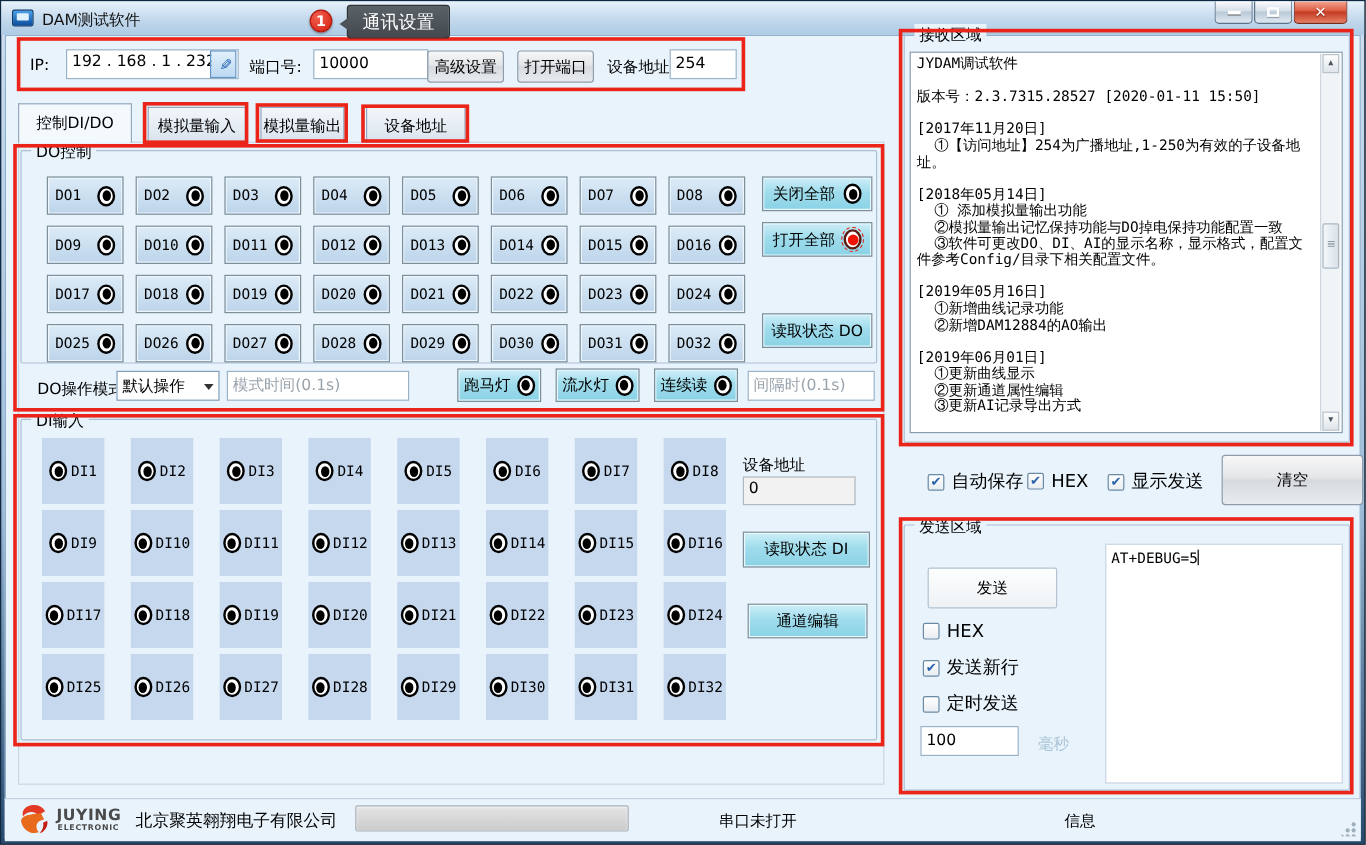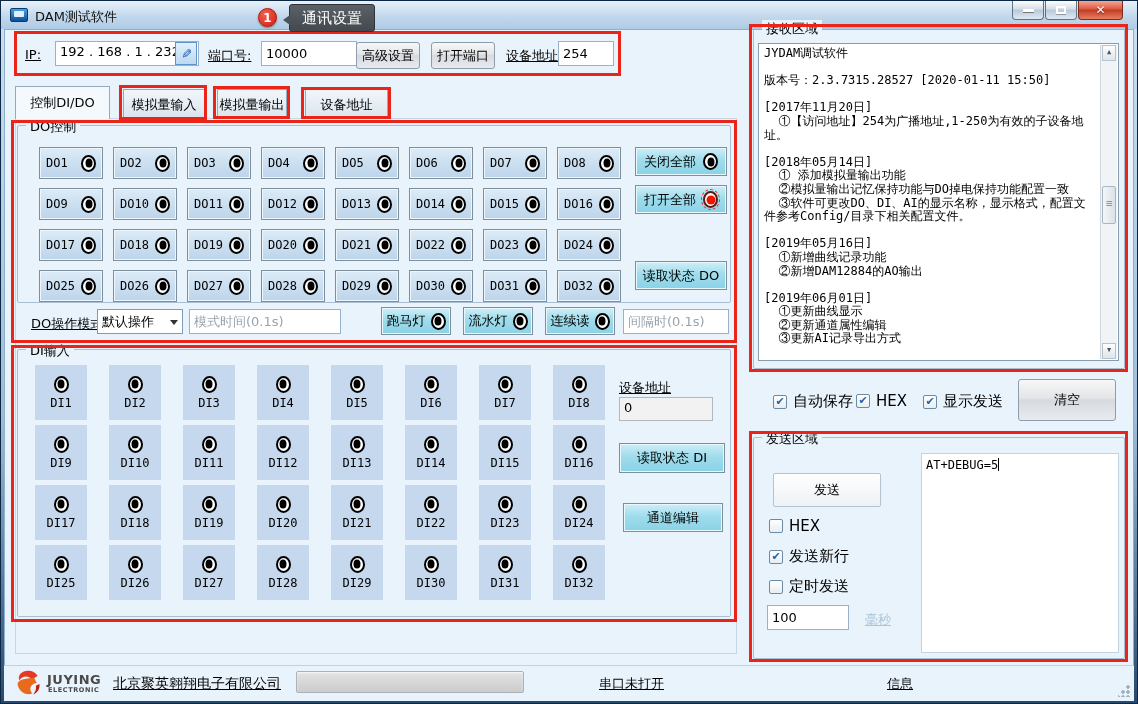--- a/index.html
+++ b/index.html
@@ -19,21 +19,21 @@
   .title-text { position:absolute; left:34px; top:7px; font-size:13px; color:#111; }
   .win-btns { position:absolute; right:14px; top:0; display:flex; }
   .win-btn { width:32px; height:19px; border:1px solid #5f7387; border-top:none; border-radius:0 0 4px 4px;
              background:linear-gradient(#fdfdfd,#d4dee7 45%,#b9c9d7 50%,#dfe9f2); display:flex; align-items:center; justify-content:center; margin-left:1px; }
   .win-btn.close { width:45px; background:linear-gradient(#f4a793,#dd5a42 45%,#c23a24 50%,#e67f63); border-color:#7e2b1a; }
   .g-min { width:11px; height:3px; background:#fff; box-shadow:0 1px 0 rgba(60,60,60,.6); }
   .g-max { width:10px; height:8px; border:2px solid #fff; box-shadow:0 1px 0 rgba(60,60,60,.4); }
   .g-close { color:#fff; font-size:12px; font-weight:bold; text-shadow:0 1px 1px #7a1d0e; line-height:1; }
 
   
-  .txt { position:absolute; font-size:13px;text-decoration:underline; }
+  .txt { position:absolute; font-size:13px; }
   .input { position:absolute; background:#fff; border:1px solid #9ab2c8; font-size:13px; padding:2px 4px;
            font-family:"DejaVu Sans","Liberation Sans",sans-serif; }
   input.input::placeholder { color:#9aa4ad; }
   .btn-gray { position:absolute; background:linear-gradient(#f7f7f7,#e3e5e8 45%,#d6dadf 50%,#e8ebee); border:1px solid #8e9cab;
               border-radius:3px; display:flex; align-items:center; justify-content:center; font-size:13px; }
   .btn-cyan { position:absolute; background:linear-gradient(#cdeef8,#9fdcec 45%,#8ad2e6); border:1px solid #7d8f9b;
               box-shadow:inset 0 0 0 1px #e8f8fc; display:flex; align-items:center; justify-content:center; gap:7px; font-size:13px; }
   .group { position:absolute; border:1px solid #a9c0d4; border-radius:2px; }
   .legend { position:absolute; top:-8px; left:8px; background:#e9f3fb; padding:0 4px; font-size:13px; }
 
@@ -57,21 +57,21 @@
          border:1px solid #93aabf; border-bottom:none; background:linear-gradient(#f2f6fa,#d9e3ed); }
   .tab.active { background:#f4f9fd; height:33px; z-index:3; }
   .pane { position:absolute; left:14px; top:117px; width:722px; height:536px; border:1px solid #c6d7e5; background:#e9f3fb; }
 
   
   .do-grid { position:absolute; left:38px; top:146px; display:grid; grid-template-columns:repeat(8,64px); gap:9px 10px; z-index:2; }
   .do-btn { width:64px; height:32px; background:linear-gradient(#dcebf7,#bcd4ea); border:1px solid #7d8f9b;
             box-shadow:inset 0 0 0 1px #eef6fc; display:flex; align-items:center; justify-content:space-between; padding:0 6px; }
   .do-btn .lbl { font-size:12px; font-family:"DejaVu Sans Mono","Liberation Mono",monospace; }
   .di-grid { position:absolute; left:34px; top:364px; display:grid; grid-template-columns:repeat(8,64px); gap:5px 10px; z-index:2; }
-  .di-tile { width:52px; height:55px; background:#c5d8ee; display:flex; flex-direction:column; align-items:center; justify-content:center; gap:3px; }
+  .di-tile { width:52px; height:55px; background:#c5d8ee; display:flex; flex-direction:row; align-items:center; justify-content:center; gap:3px; }
   .di-tile .lbl { font-size:12px; font-family:"DejaVu Sans Mono","Liberation Mono",monospace; }
 
   .select { position:absolute; background:#fff; border:1px solid #7f9db9; display:flex; align-items:center; font-size:13px; padding:0 4px; }
   .select .arrow { position:absolute; right:4px; top:50%; margin-top:-2px; width:0; height:0;
                    border-left:4px solid transparent; border-right:4px solid transparent; border-top:5px solid #333; }
 
   
   .log { position:absolute; left:757px; top:42px; width:361px; height:318px; background:#fff; border:1px solid #889cae;
          font-family:"DejaVu Sans Mono","Liberation Mono",monospace; font-size:12px; line-height:13.6px;
          white-space:pre-wrap; padding:3px 22px 3px 5px; overflow:hidden; }
@@ -495,21 +495,21 @@
     <span class="cb-label">自动保存</span>
   </div>
   <div class="cb-row" style="left:855px;top:391px;">
     <span class="cb checked"></span>
     <span class="cb-label">HEX</span>
   </div>
   <div class="cb-row" style="left:922px;top:391px;">
     <span class="cb checked"></span>
     <span class="cb-label">显示发送</span>
   </div>
-  <div class="btn-gray" style="left:1017px;top:378px;width:98px;height:42px;">清空</div>
+  <div class="btn-gray" style="left:1017px;top:378px;width:118px;height:42px;">清空</div>
 
   <div class="group" style="left:752px;top:436px;width:372px;height:222px;">
     <span class="legend">发送区域</span>
   </div>
   <div class="btn-gray" style="left:772px;top:472px;width:108px;height:34px;background:linear-gradient(#fdfefe,#eef2f5);border-color:#b3c3d1;border-radius:2px;">发送</div>
   <div class="cb-row" style="left:768px;top:516px;">
     <span class="cb"></span>
     <span class="cb-label">HEX</span>
   </div>
   <div class="cb-row" style="left:768px;top:546px;">

